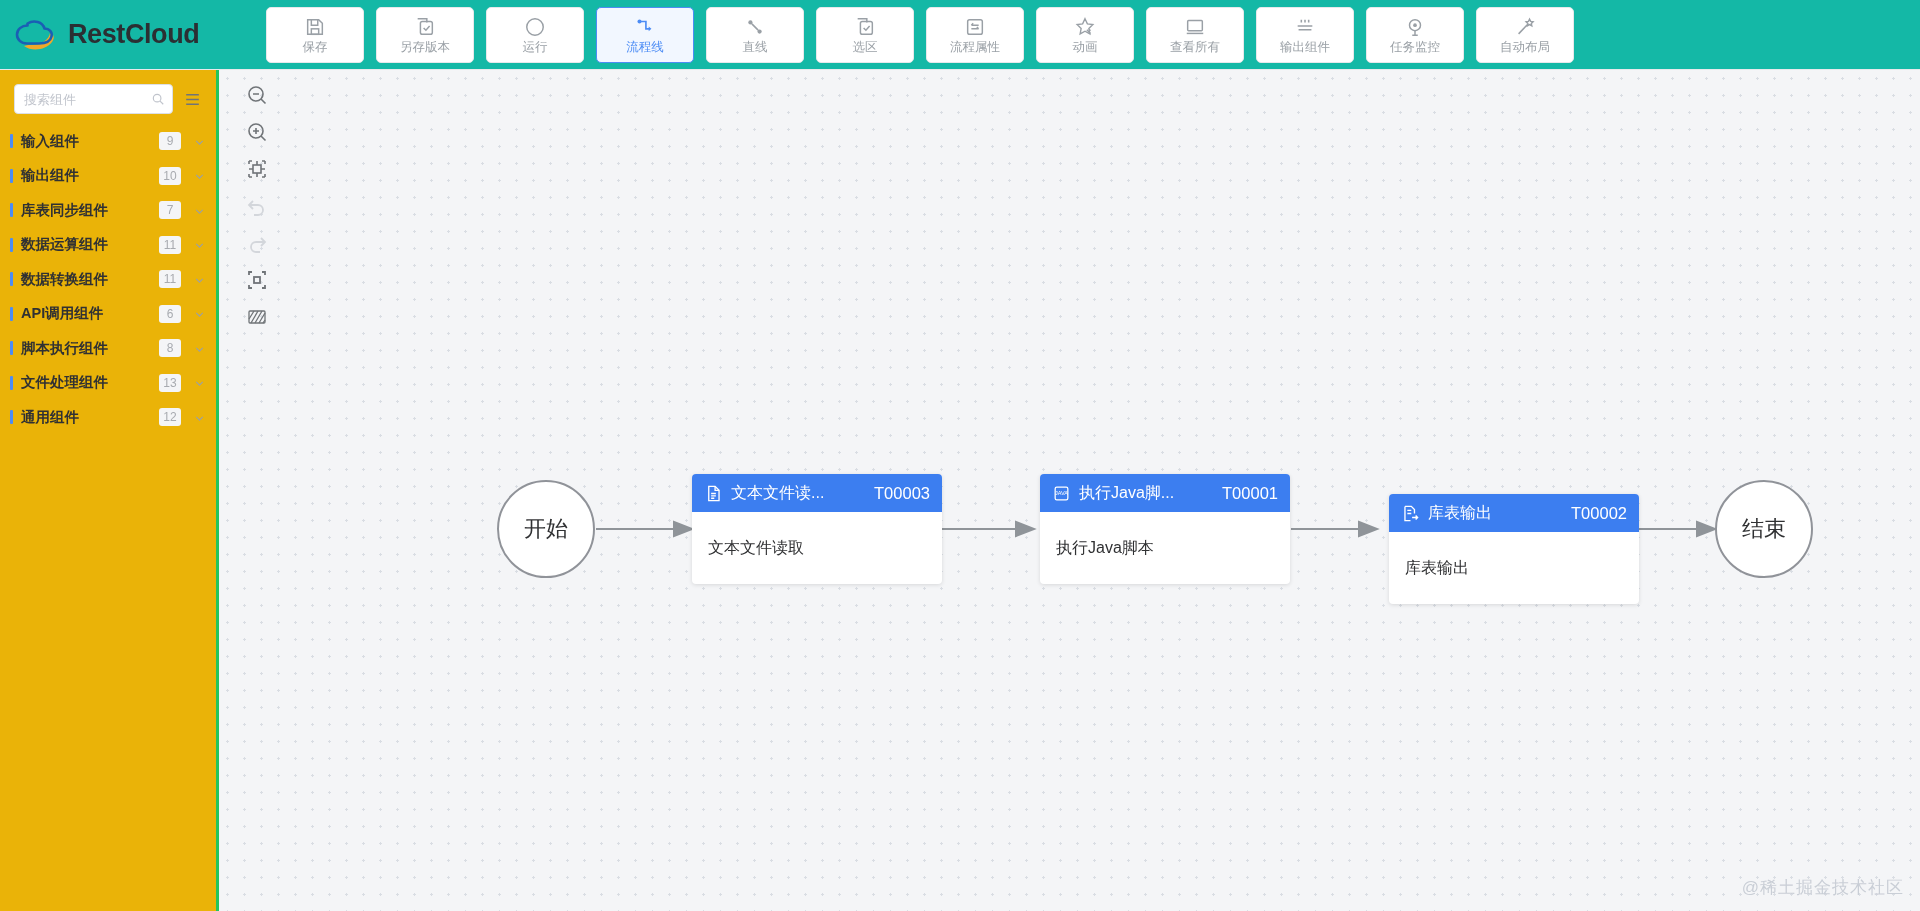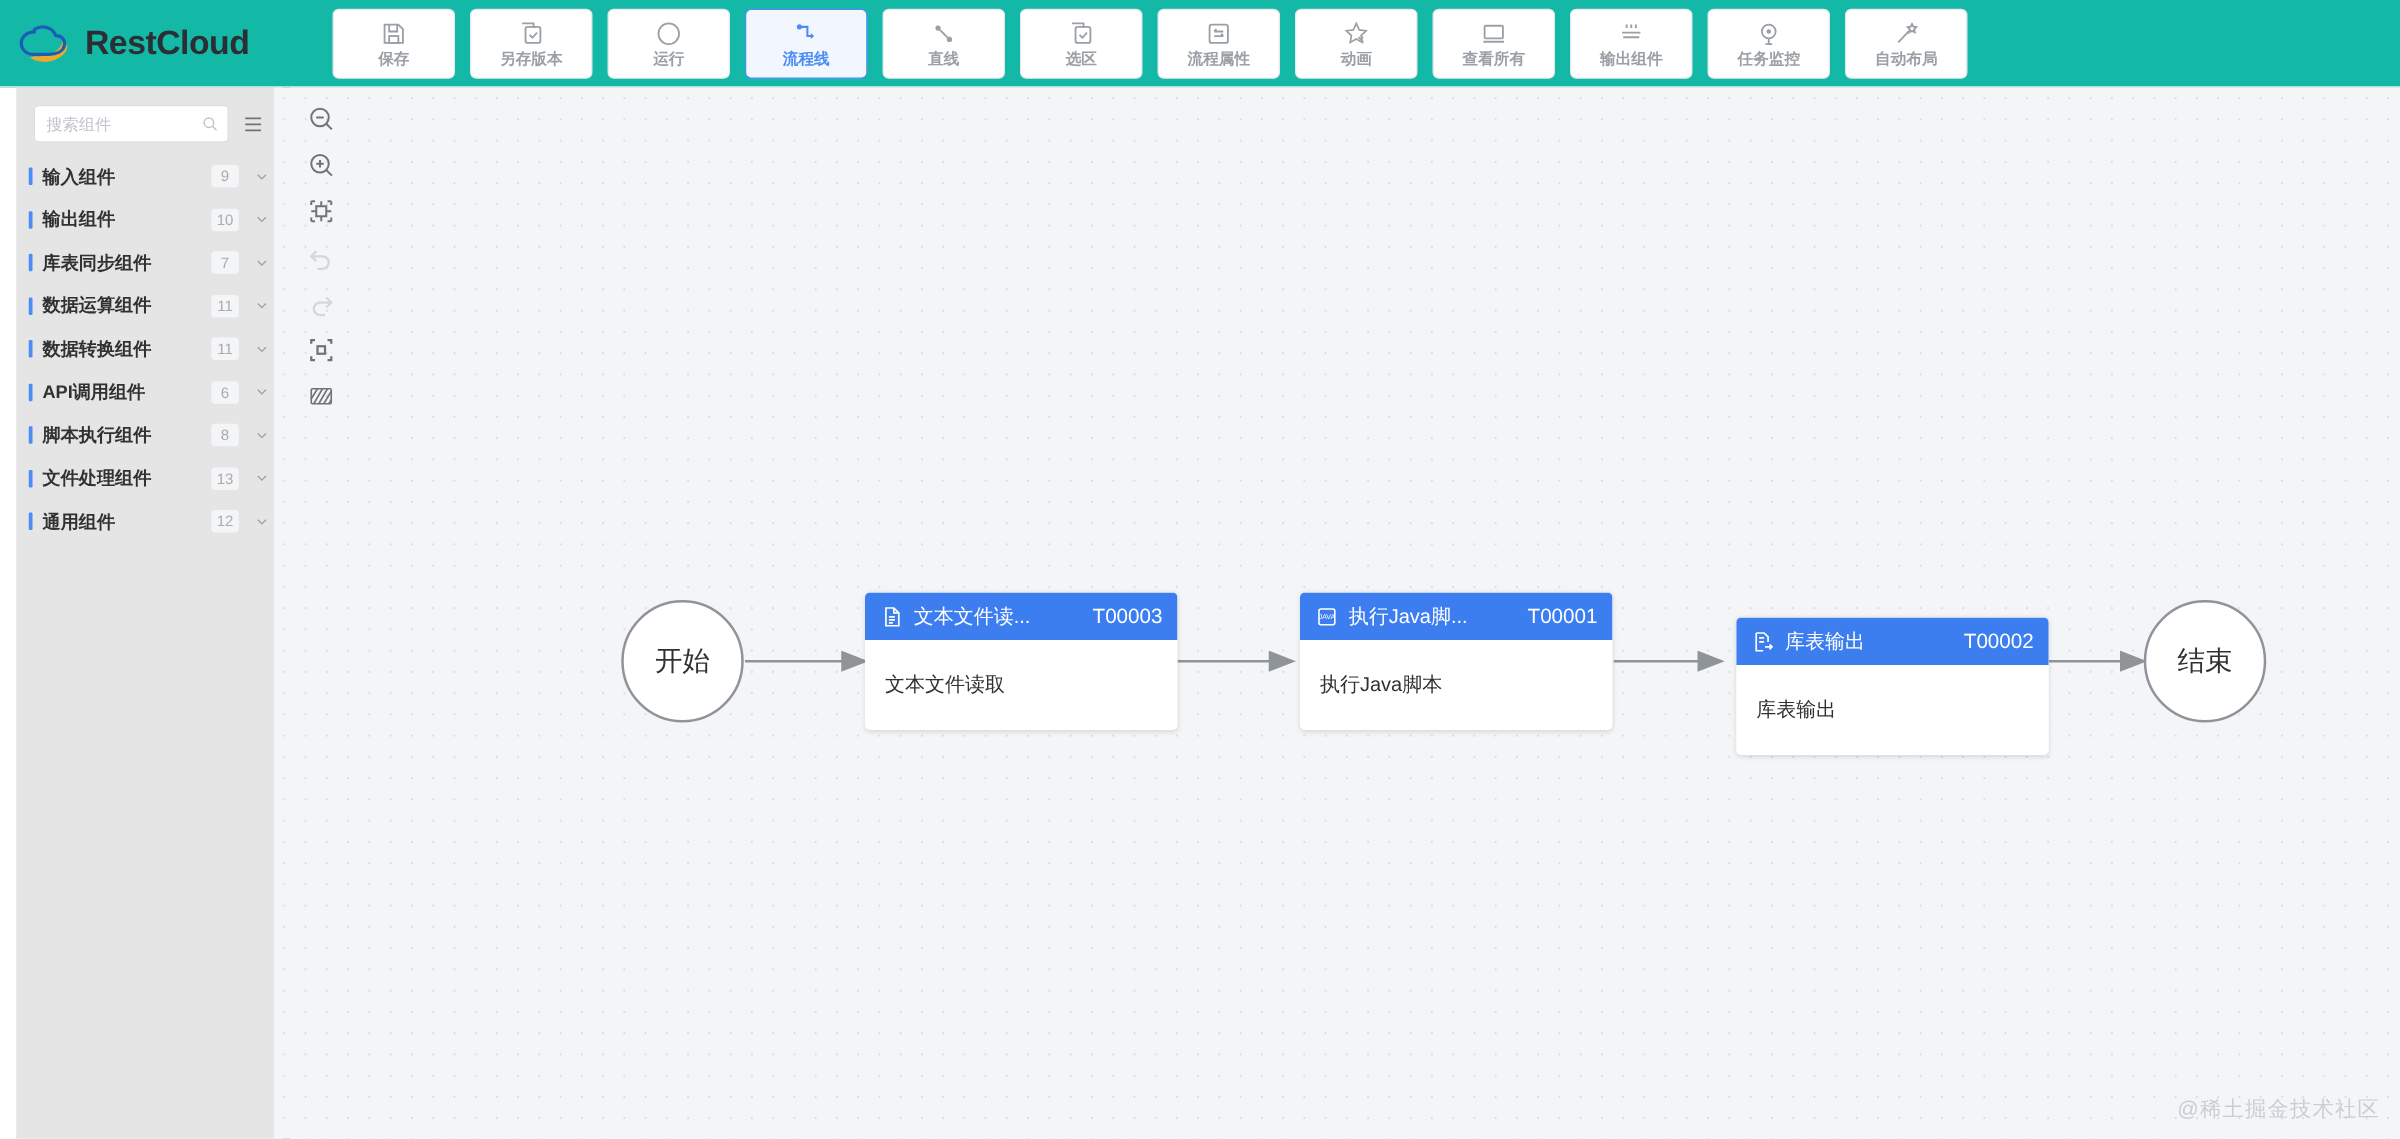--- a/index.html
+++ b/index.html
@@ -36,27 +36,27 @@
     background: #ffffff;
     display: flex; flex-direction: column;
     align-items: center; justify-content: center;
     gap: 3px; cursor: pointer;
     color: #9aa0a6;
   }
   .tool-btn.active {
     border-color: #4c8cf5; background: #f2f7ff; color: #4c8cf5;
   }
   .tool-ico { width: 22px; height: 22px; display: block; }
-  .tool-lbl { font-size: 12.5px; line-height: 1; white-space: nowrap; font-weight: bold; }
+  .tool-lbl { font-size: 12.5px; line-height: 1; white-space: nowrap; }
 
   
   .sidebar {
-    position: absolute; left: 13px; top: 70px;
+    position: absolute; left: 0; top: 70px;
     width: 219px; height: 841px;
-    background: #e5e5e5; border-right: 6px solid #22c55e;
+    background: #eab308; border-right: 3px solid #22c55e;
   }
   .search-row {
     display: flex; align-items: center; gap: 10px;
     padding: 14px 14px 8px 14px;
   }
   .search-box {
     position: relative; flex: 1 1 auto;
     height: 30px;
     border: 1px solid #dcdfe6; border-radius: 4px;
     background: #fff; display: flex; align-items: center;

